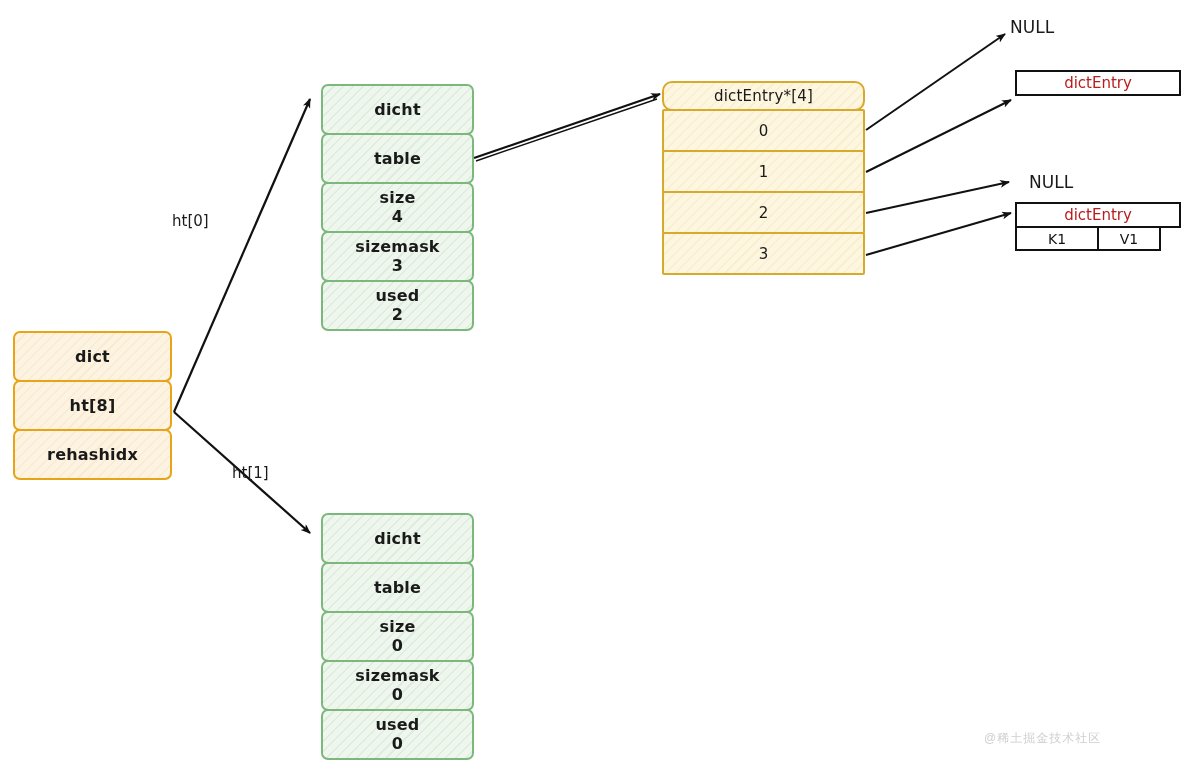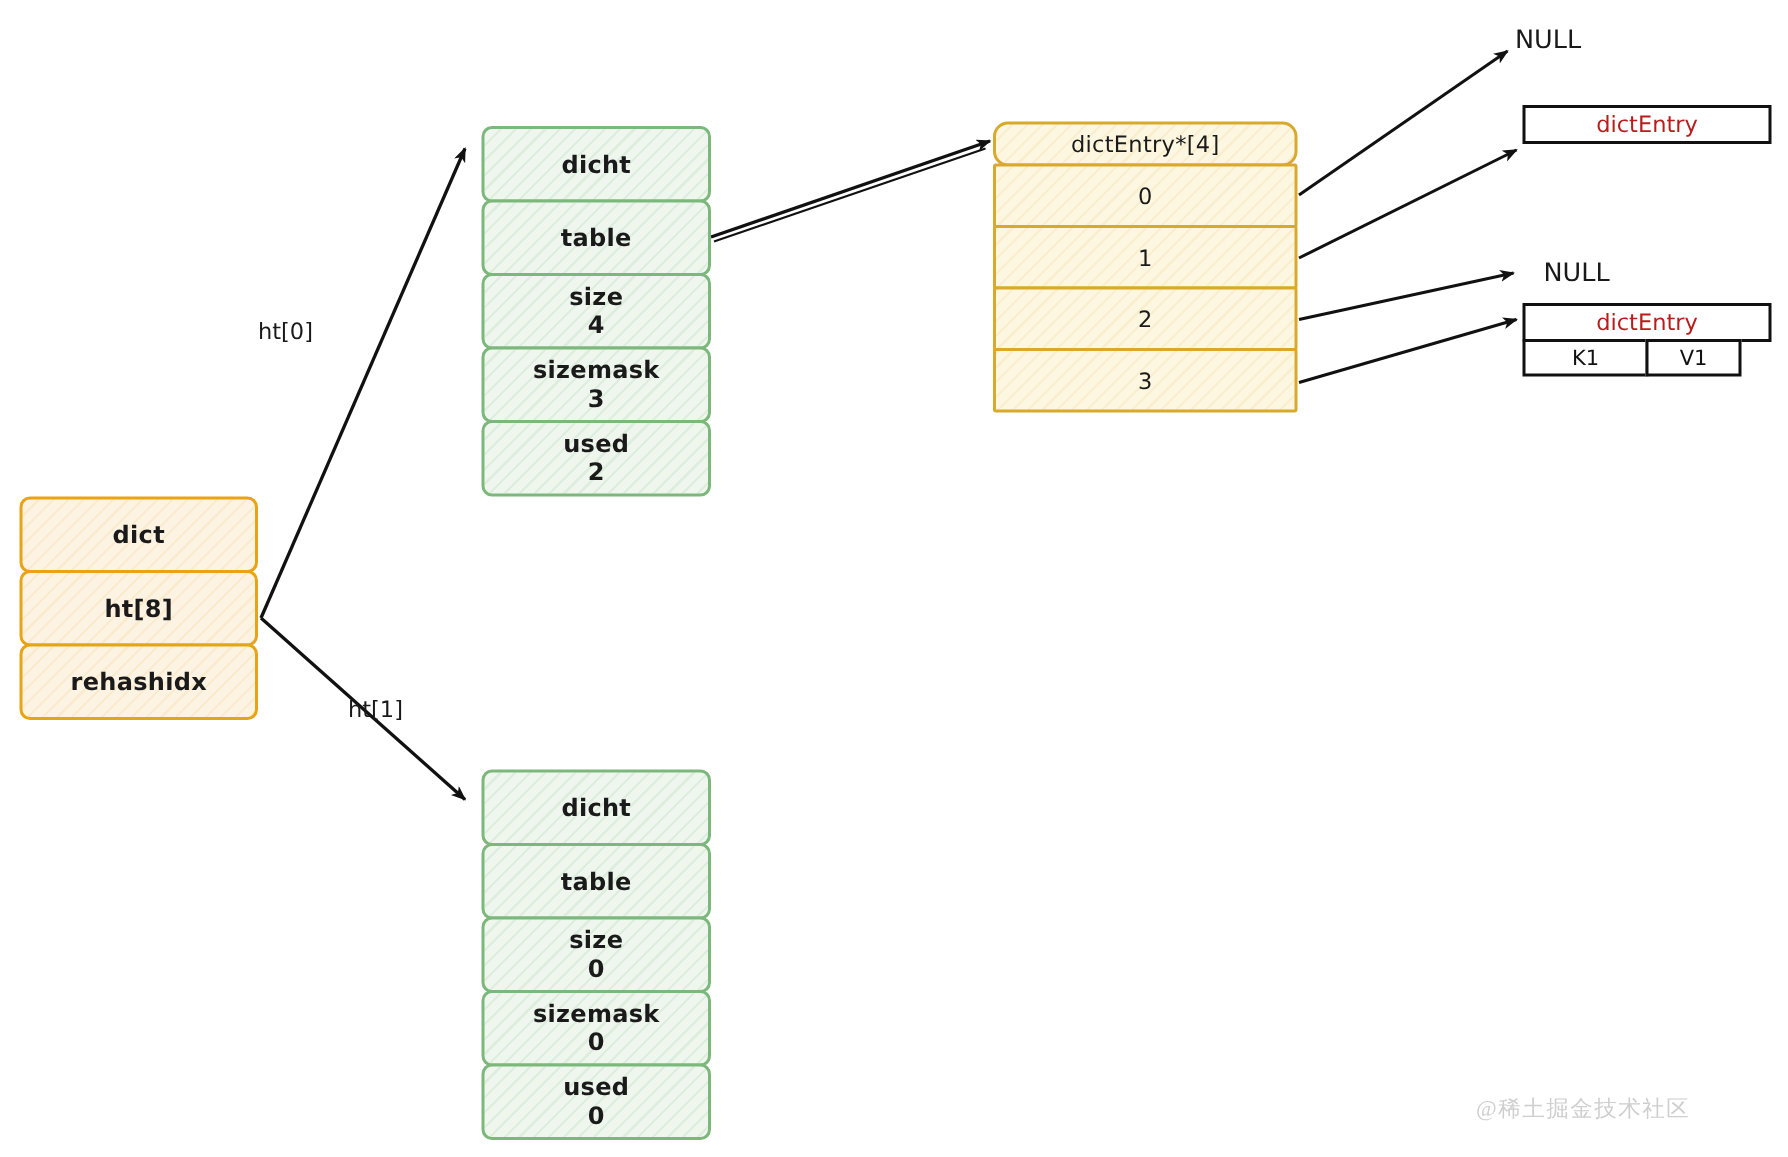--- a/index.html
+++ b/index.html
@@ -134,24 +134,24 @@
   .edge-label {
     position: absolute;
     color: #1a1a1a;
     font-size: 15px;
     font-weight: 400;
     white-space: nowrap;
   }
   .watermark {
     position: absolute;
     color: #cfcfcf;
-    font-size: 15px;
+    font-size: 12px;
     letter-spacing: 1px;
     white-space: nowrap;
-    font-family: Liberation Serif, serif;
+    font-family: Liberation Sans, sans-serif;
     text-align: right;
   }
 </style>
 </head>
 <body>
 
 <div id="canvas">
 
   <svg class="edges" viewBox="0 0 1192 771" xmlns="http://www.w3.org/2000/svg">
     <defs>

